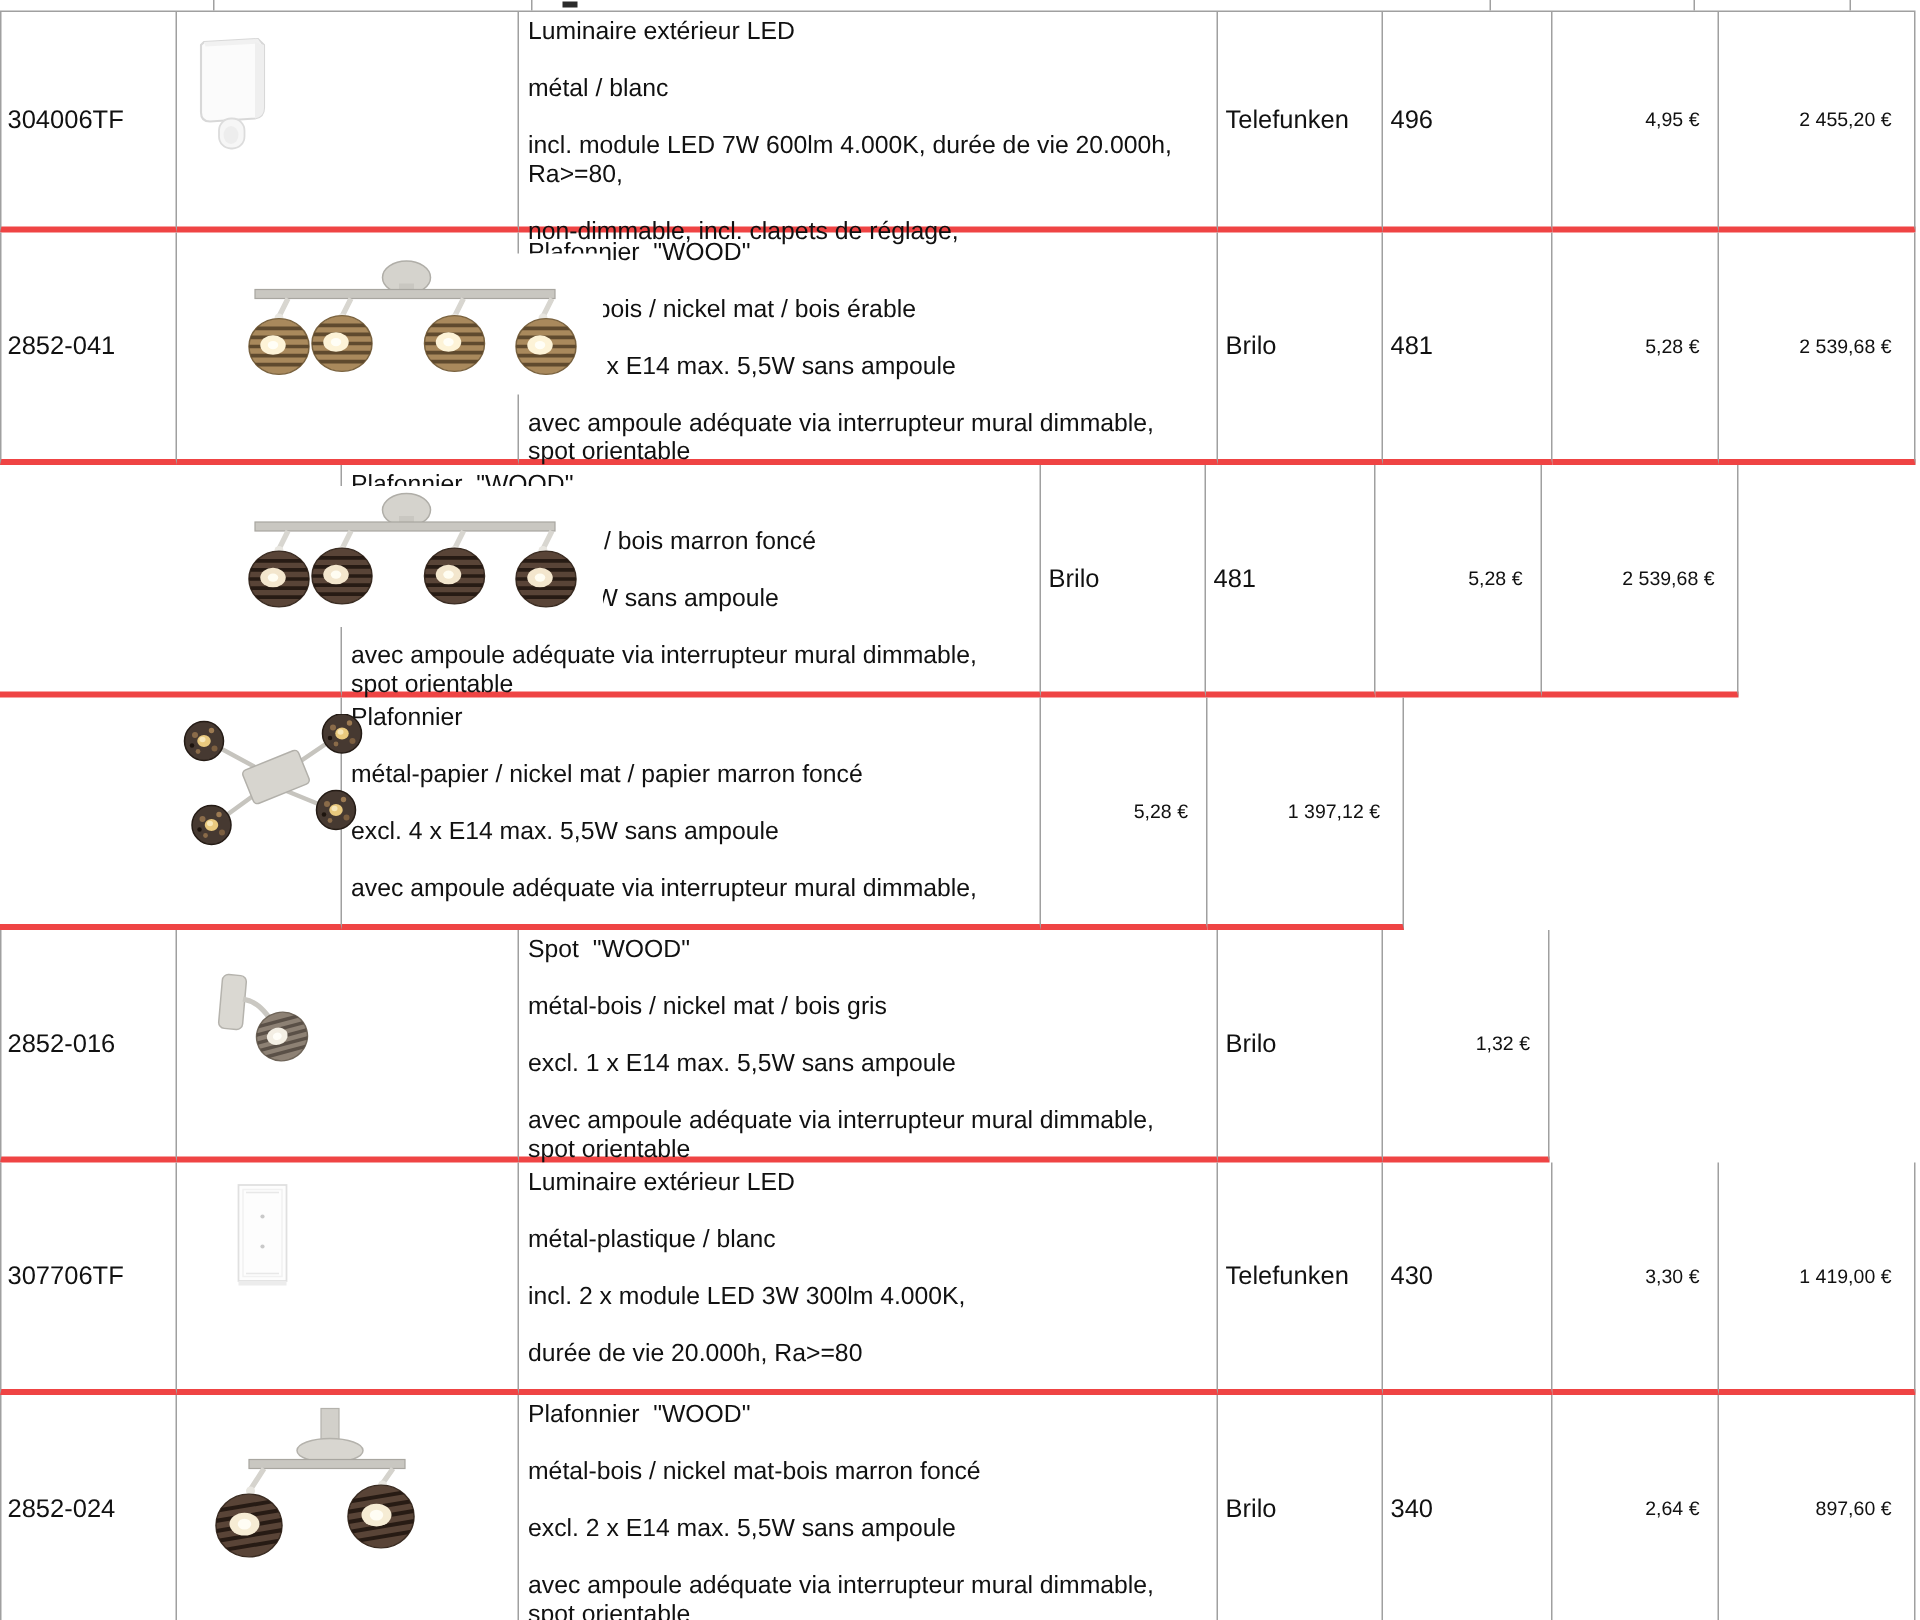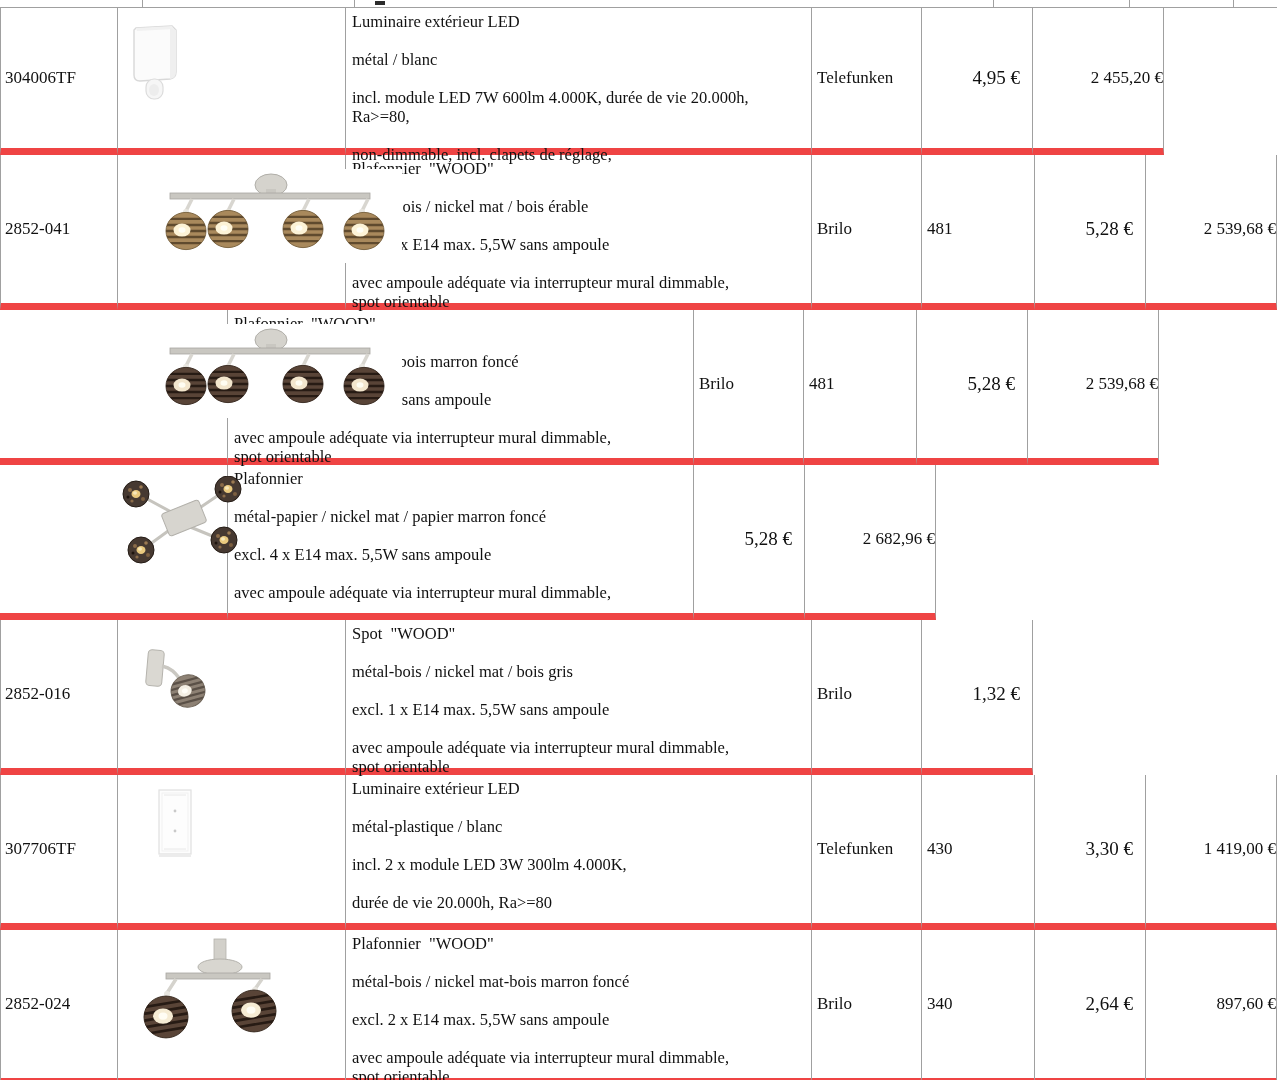--- a/index.html
+++ b/index.html
@@ -4,30 +4,30 @@
 <style>
   html,body{margin:0;padding:0;background:#fff;}
   #page{position:relative;width:1280px;height:1080px;overflow:hidden;
         font-family:"Liberation Sans",sans-serif;color:#111;background:#fff;}
   
   #sliver{position:absolute;left:0;top:0;width:1277px;height:7px;border-bottom:1px solid #a0a0a0;}
   .sliver-v{position:absolute;top:0;width:1px;height:7px;background:#a0a0a0;}
   .sliver-txt-remnant{position:absolute;top:1px;left:375px;width:10px;height:4px;background:#2b2b2b;}
   
   .row{position:absolute;left:0;width:1277px;display:flex;}
-  .cell{box-sizing:border-box;border-right:1px solid #a0a0a0;border-bottom:7px solid #ef4444;
-        background:transparent;overflow:visible;font-family:Liberation Serif, serif;}
+  .cell{box-sizing:border-box;border-right:1px solid #a0a0a0;border-bottom:4px solid #ef4444;
+        background:transparent;overflow:visible;}
   .cell.first{border-left:1px solid #a0a0a0;}
   .c-code {width:118px;display:flex;align-items:center;padding-left:4px;font-size:17px;}
   .c-img  {width:228px;}
   .c-desc {width:466px;padding:4px 8px 0 6px;font-size:16.5px;line-height:19px;white-space:pre-wrap;}
   .c-brand{width:110px;display:flex;align-items:center;padding-left:5px;font-size:17px;}
   .c-qty  {width:113px;display:flex;align-items:center;padding-left:5px;font-size:17px;}
-  .c-unit {width:111px;display:flex;align-items:center;justify-content:flex-end;padding-right:12px;font-size:19px;}
-  .c-total{width:131px;display:flex;align-items:center;justify-content:flex-end;padding-right:0;font-size:17px;}
+  .c-unit {width:111px;display:flex;align-items:center;justify-content:flex-end;padding-right:12px;font-size:13px;}
+  .c-total{width:131px;display:flex;align-items:center;justify-content:flex-end;padding-right:15px;font-size:13px;}
   
   .photo{position:absolute;z-index:5;}
   .photo.opaque{background:#fff;}
 </style>
 </head>
 <body>
 
 <div id="page">
 
   <div id="sliver">
@@ -44,20 +44,21 @@
     <div class="cell c-img"></div>
     <div class="cell c-desc">Luminaire extérieur LED
 
 métal / blanc
 
 incl. module LED 7W 600lm 4.000K, durée de vie 20.000h,
 Ra&gt;=80,
 
 non-dimmable, incl. clapets de réglage,</div>
     <div class="cell c-brand">Telefunken</div>
+    <div class="cell c-qty">496</div>
     <div class="cell c-unit">4,95 €</div>
     <div class="cell c-total">2 455,20 €</div>
   </div>
 
   <div class="row" style="top:155px;height:155px">
     <div class="cell first c-code">2852-041</div>
     <div class="cell c-img"></div>
     <div class="cell c-desc">Plafonnier  "WOOD"
 
 métal-bois / nickel mat / bois érable
@@ -91,21 +92,21 @@
   <div class="row" style="top:465px;height:155px">
     <div class="cell c-img"></div>
     <div class="cell c-desc">Plafonnier
 
 métal-papier / nickel mat / papier marron foncé
 
 excl. 4 x E14 max. 5,5W sans ampoule
 
 avec ampoule adéquate via interrupteur mural dimmable,</div>
     <div class="cell c-unit">5,28 €</div>
-    <div class="cell c-total">2 682,96 €</div>
+    <div class="cell c-total">1 397,12 €</div>
   </div>
 
   <div class="row" style="top:620px;height:155px">
     <div class="cell first c-code">2852-016</div>
     <div class="cell c-img"></div>
     <div class="cell c-desc">Spot  "WOOD"
 
 métal-bois / nickel mat / bois gris
 
 excl. 1 x E14 max. 5,5W sans ampoule

